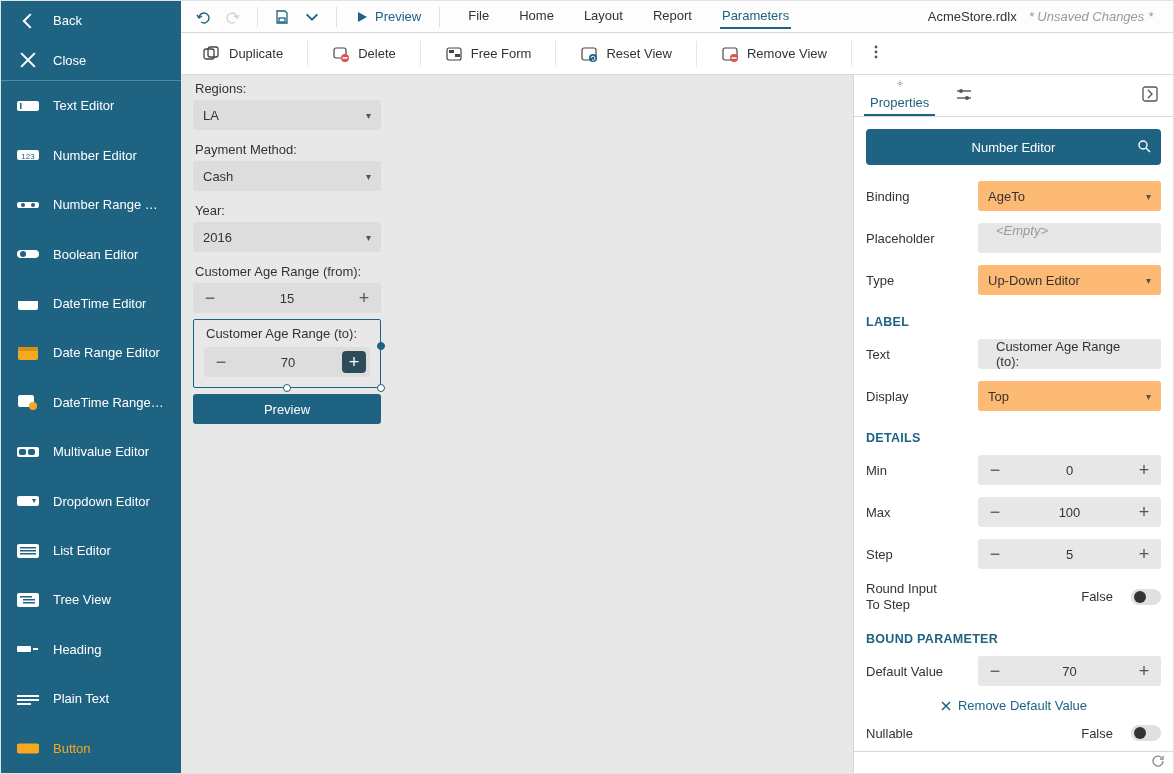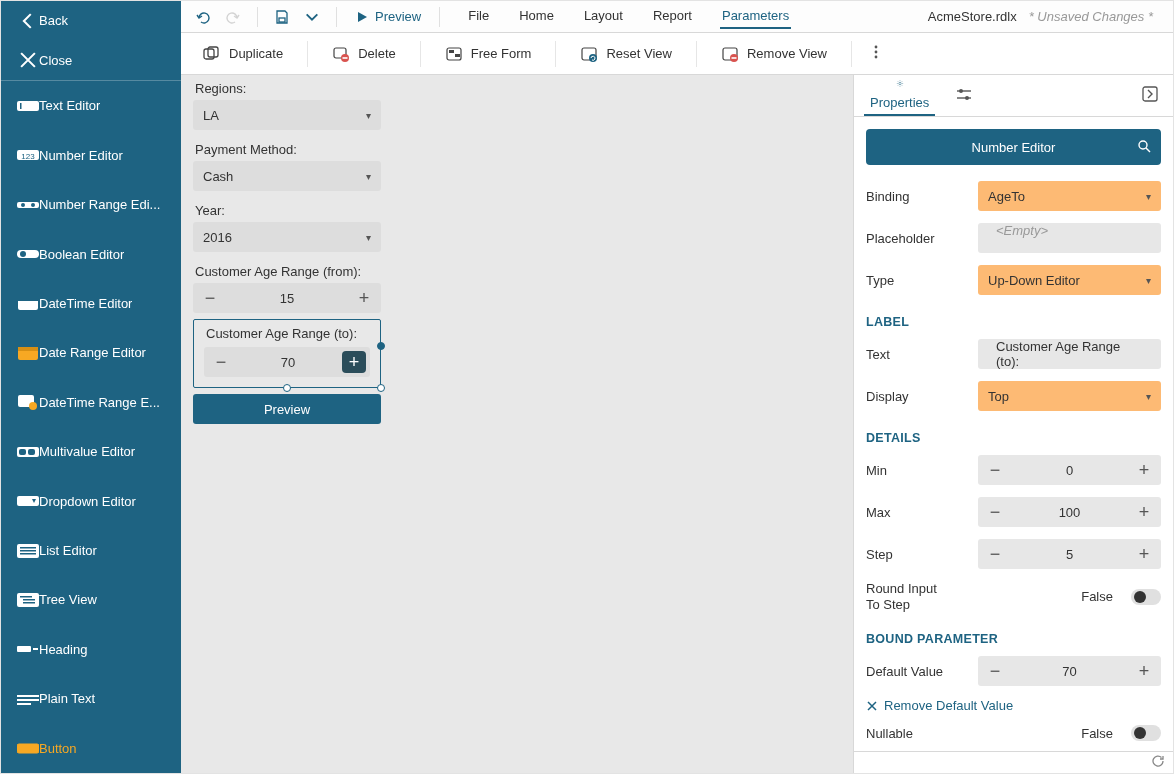--- a/index.html
+++ b/index.html
@@ -33,20 +33,21 @@
     width: 180px;
     background: var(--teal);
     color: #fff;
     display: flex;
     flex-direction: column;
     flex-shrink: 0;
   }
   .side-item {
     display: flex;
     align-items: center;
+    gap: 14px;
     padding: 0 16px;
     height: 50px;
     cursor: pointer;
     font-size: 13px;
     white-space: nowrap;
     overflow: hidden;
     text-overflow: ellipsis;
   }
   .side-item.top { height: 40px; font-size:13px; }
   .side-item.active .side-label { color: var(--orange); }
@@ -214,21 +215,21 @@
   .switch {
     width:30px; height:16px; border-radius:10px; background:#e0e0e0;
     position:relative; cursor:pointer;
   }
   .switch .knob {
     width:12px; height:12px; border-radius:50%; background:#333;
     position:absolute; top:2px; left:3px;
   }
   .link-row {
     color: var(--prop-accent); display:flex; align-items:center; gap:6px;
-    justify-content:flex-start; padding:6px 0; cursor:pointer;
+    justify-content:center; padding:6px 0; cursor:pointer;
   }
   .collapse-right { margin-left:auto; cursor:pointer; color:#555; padding:4px;}
   .footer {
     height:22px; border-top:1px solid var(--border);
     display:flex; align-items:center; justify-content:flex-end;
     padding:0 8px; color:#888;
   }
   .sel-stepper {
     display:flex; align-items:center; background:#ddd; border-radius:3px;
     height:30px; overflow:hidden;

